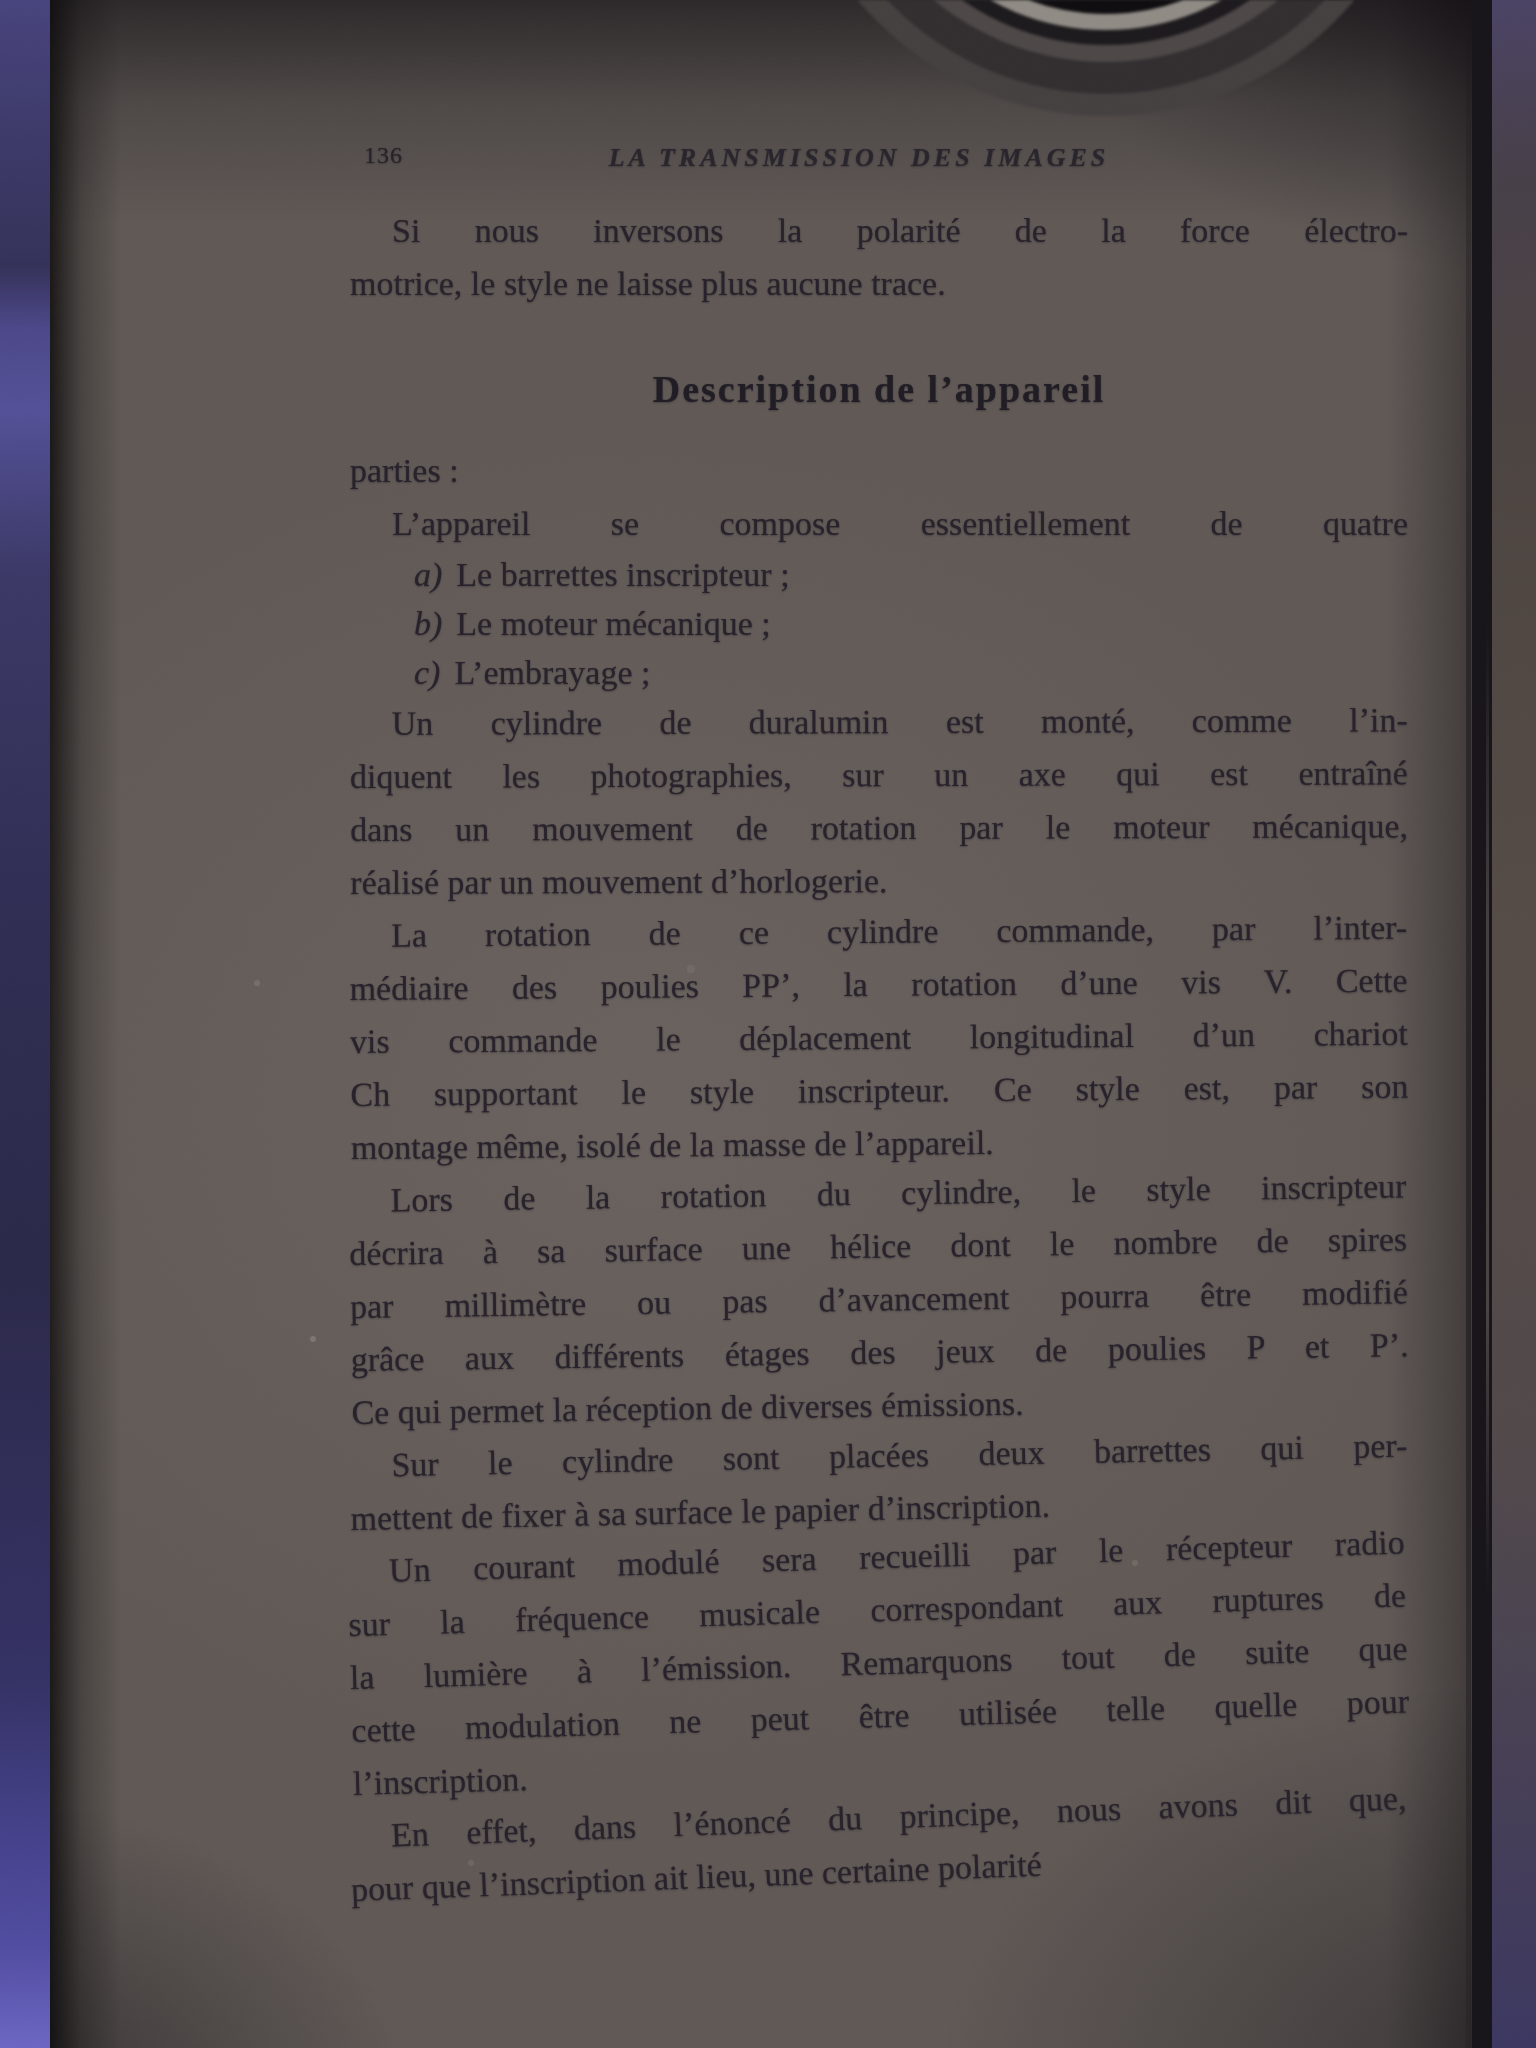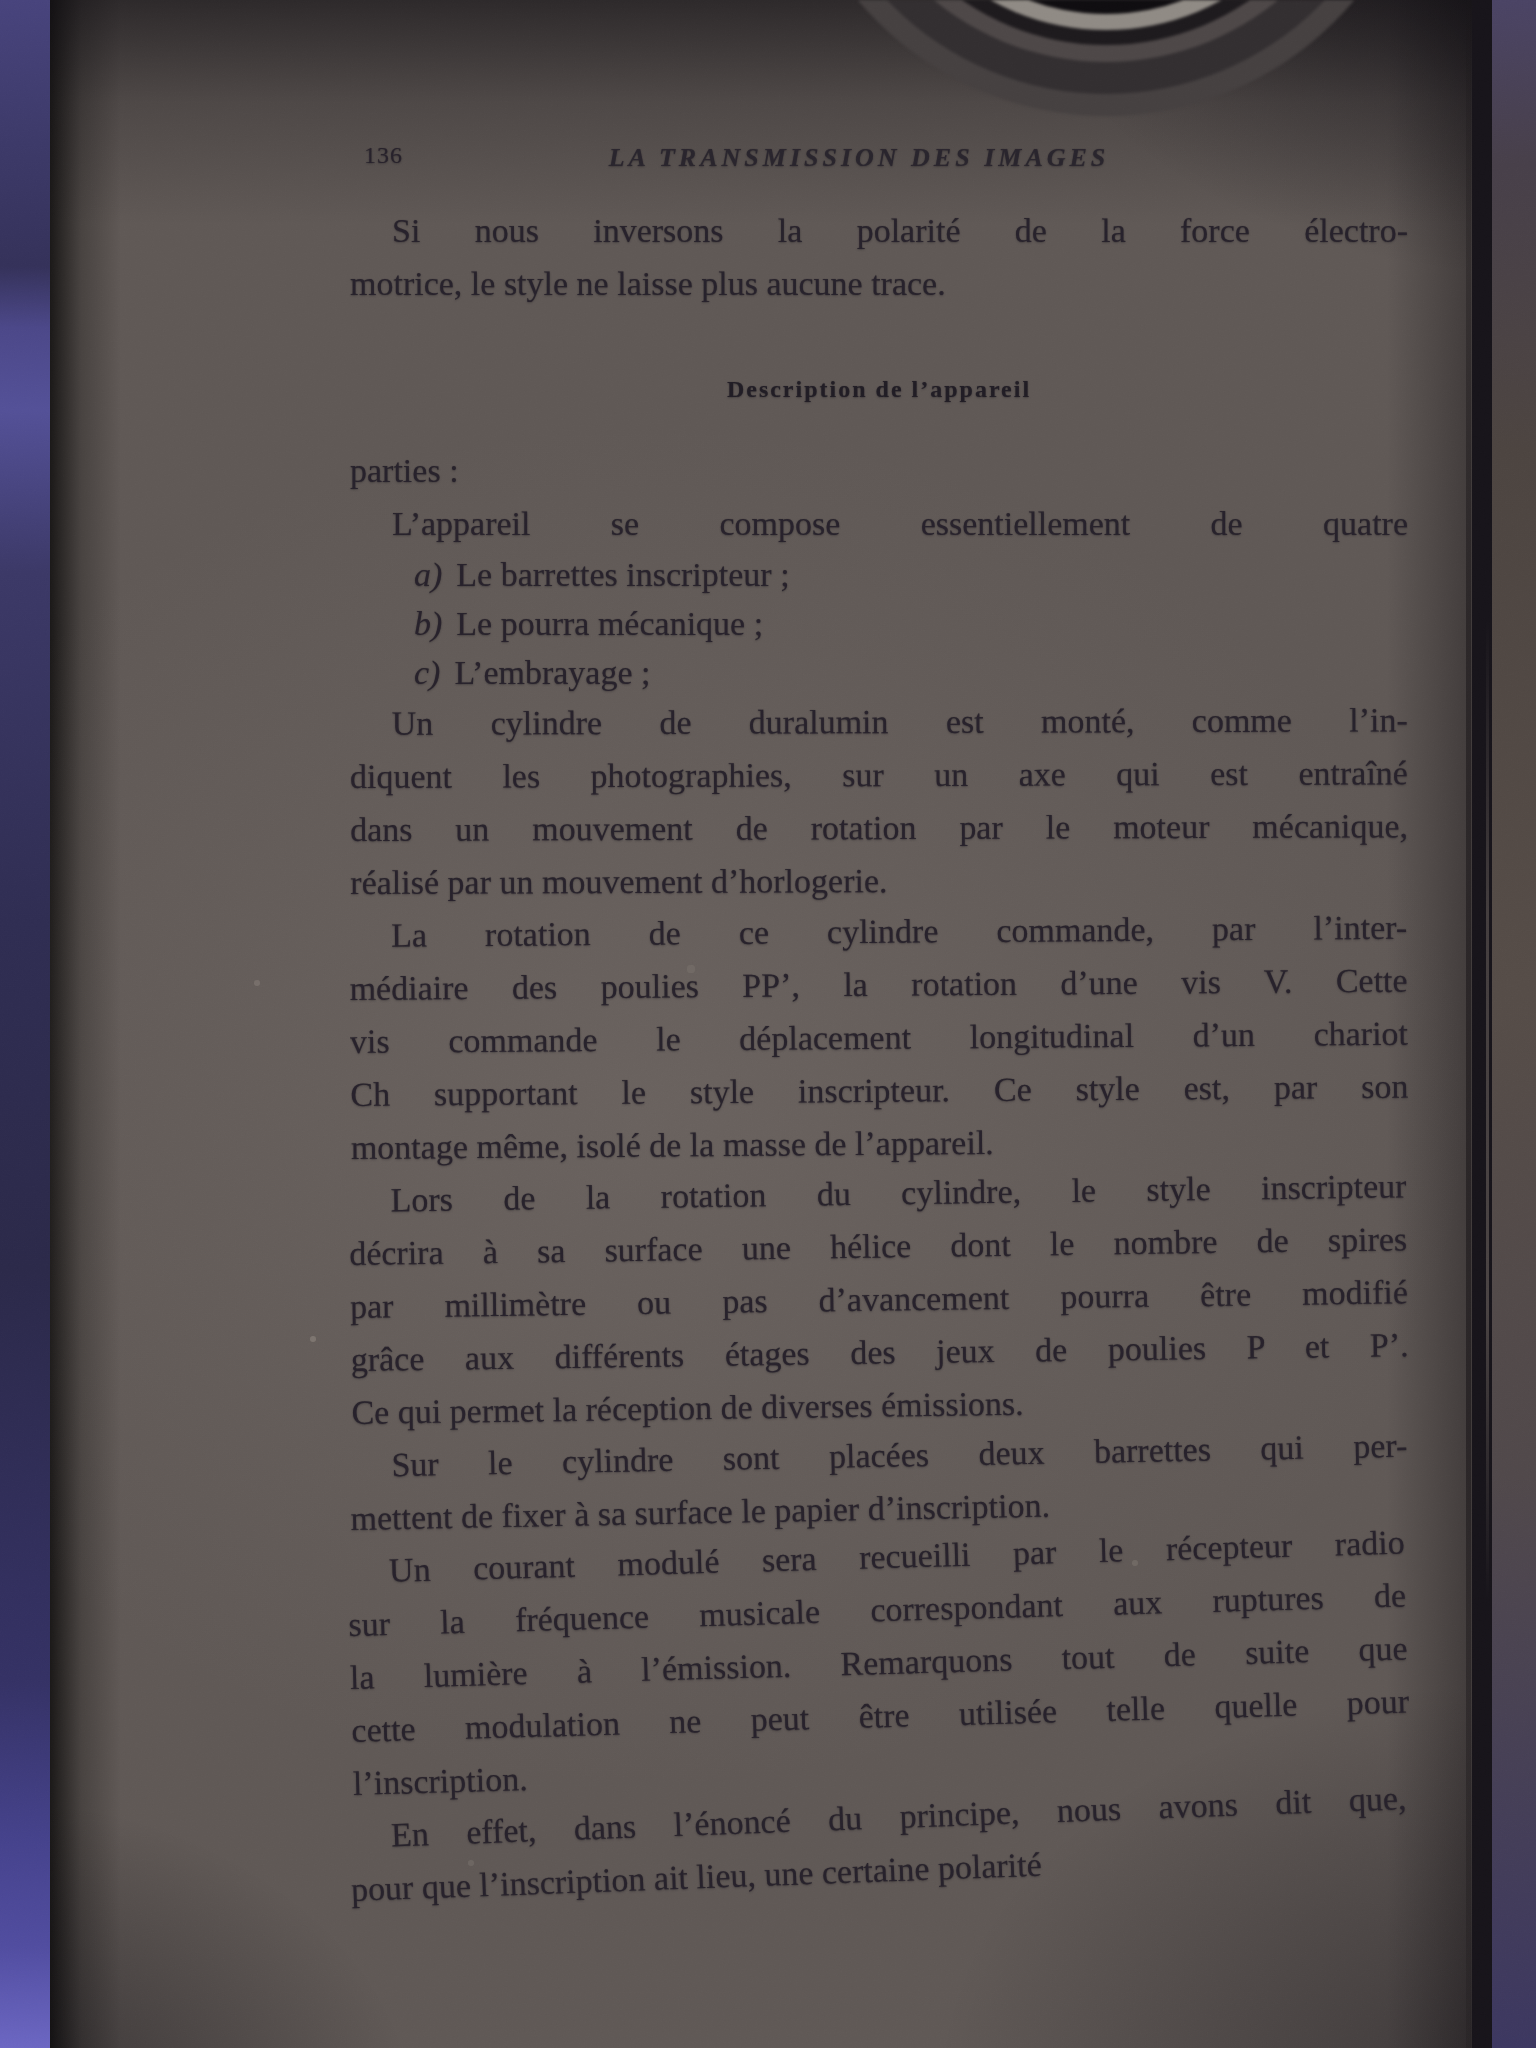--- a/index.html
+++ b/index.html
@@ -56,21 +56,21 @@
   .running-title{position:absolute;left:0;right:40px;top:3px;text-align:center;
     font-size:26px;font-weight:700;letter-spacing:4px;color:rgba(40,35,44,.9);font-style:italic;}
 
   .block{position:relative;width:100%;}
   .paragraph .line{font-size:34px;line-height:53px;white-space:nowrap;}
   .paragraph .line.just{white-space:normal;text-align:justify;text-align-last:justify;
     overflow:hidden;height:53px;}
   .paragraph .line.indent{padding-left:42px;}
   .paragraph .line.just.indent{padding-left:0;text-indent:42px;}
 
-  .heading{font-size:24px;font-weight:700;letter-spacing:2px;text-align:center;
+  .heading{font-size:38px;font-weight:700;letter-spacing:2px;text-align:center;
     line-height:54px;margin:52px 0 28px 0;color:rgba(32,28,36,.96);}
   .subheading{font-size:33px;font-style:italic;text-align:center;line-height:54px;
     margin:6px 0 6px 0;}
 
   .list .list-line{font-size:34px;line-height:49px;padding-left:64px;white-space:nowrap;}
   .list .marker{font-style:italic;padding-right:14px;}
 
   
   .specks{position:absolute;left:0;top:0;width:2px;height:2px;border-radius:50%;
     background:transparent;
@@ -104,21 +104,21 @@
             <div class="line indent just">Si nous inversons la polarité de la force électro-</div>
             <div class="line">motrice, le style ne laisse plus aucune trace.</div>
           </div>
           <div class="block heading" style="transform: rotate(0deg); transform-origin: left center;">Description de l’appareil</div>
           <div class="block paragraph" style="transform: rotate(0deg); transform-origin: left center;">
             <div class="line">parties :</div>
             <div class="line indent just">L’appareil se compose essentiellement de quatre</div>
           </div>
           <div class="block list" style="transform: rotate(0deg); transform-origin: left center;">
             <div class="list-line"><span class="marker">a)</span><span>Le barrettes inscripteur ;</span></div>
-            <div class="list-line"><span class="marker">b)</span><span>Le pourra mécanique ;</span></div>
+            <div class="list-line"><span class="marker">b)</span><span>Le moteur mécanique ;</span></div>
             <div class="list-line"><span class="marker">c)</span><span>L’embrayage ;</span></div>
           </div>
           <div class="block paragraph" style="transform: rotate(-0.2deg); transform-origin: left center;">
             <div class="line indent just">Un cylindre de duralumin est monté, comme l’in-</div>
             <div class="line just">diquent les photographies, sur un axe qui est entraîné</div>
             <div class="line just">dans un mouvement de rotation par le moteur mécanique,</div>
             <div class="line">réalisé par un mouvement d’horlogerie.</div>
           </div>
           <div class="block paragraph" style="transform: rotate(-0.45deg); transform-origin: left center;">
             <div class="line indent just">La rotation de ce cylindre commande, par l’inter-</div>

